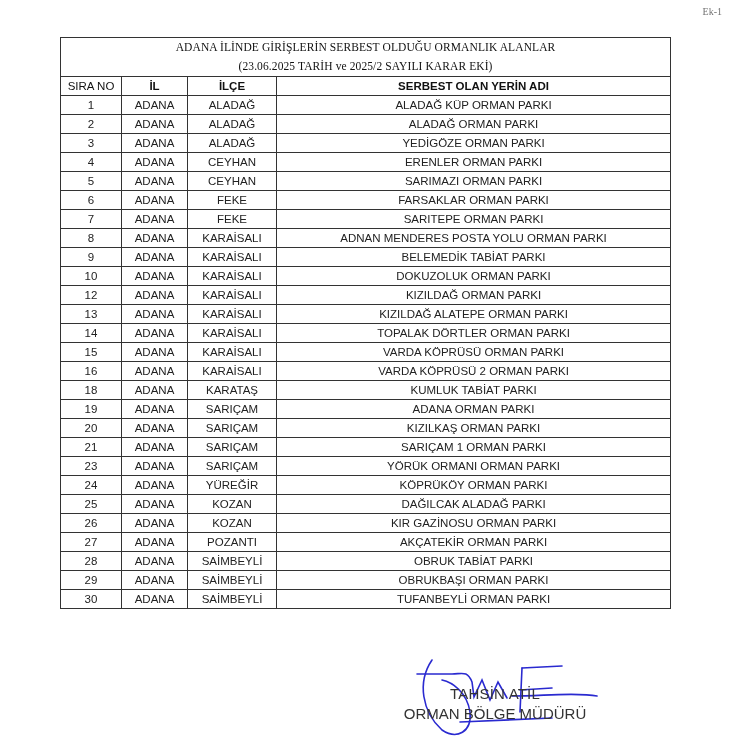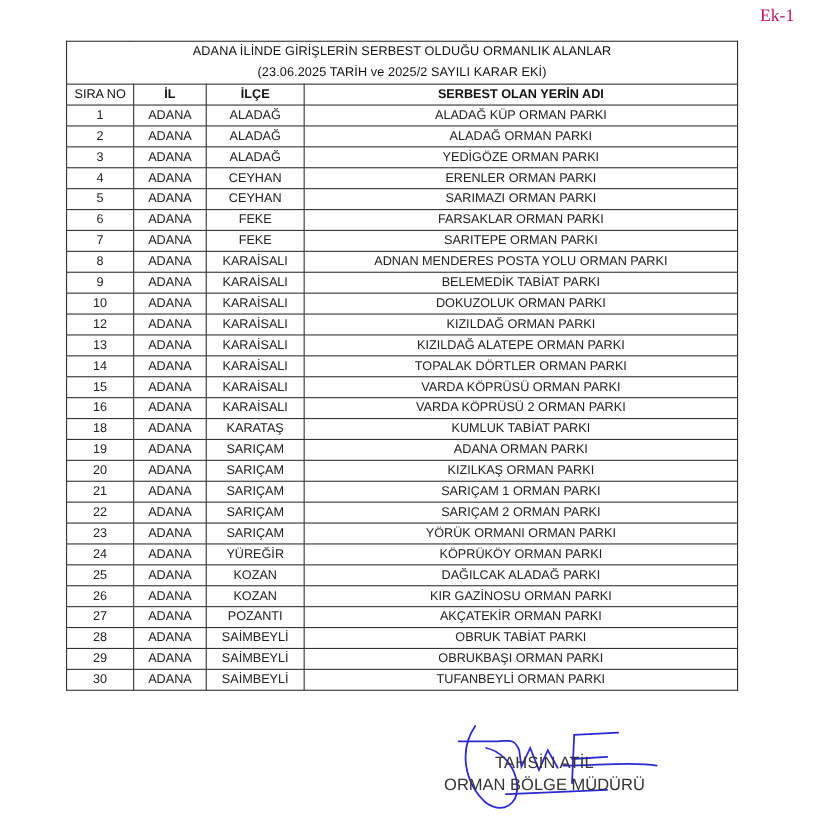--- a/index.html
+++ b/index.html
@@ -1,20 +1,20 @@
 <!DOCTYPE html>
 <html><head>
 <meta charset="utf-8">
 <style>
   html, body { margin:0; padding:0; background:#ffffff; }
   body { width:750px; height:750px; position:relative; overflow:hidden; font-family:"Liberation Sans", sans-serif; color:#1a1a1a; }
-  .ek { position:absolute; top:6px; right:28px; font-family:"Liberation Serif", serif; font-size:16px; color:#be185d; }
+  .ek { position:absolute; top:6px; right:28px; font-family:"Liberation Serif", serif; font-size:10px; color:#737373; }
   .doc-table { position:absolute; left:60px; top:37px; width:610px; border-collapse:collapse; table-layout:fixed; }
   .doc-table td, .doc-table th { border:1px solid #333; padding:0; text-align:center; vertical-align:middle; white-space:nowrap; overflow:hidden; }
-  .title-cell { height:42px; font-family:Liberation Sans, sans-serif; font-weight:bold; font-size:14.5px; line-height:19px; color:#111; border-bottom:1px solid #333;margin-left:36px; }
+  .title-cell { height:42px; font-family:Liberation Serif, serif; font-weight:bold; font-size:14.5px; line-height:19px; color:#111; border-bottom:1px solid #333;margin-left:36px; }
   .title-cell div { letter-spacing:0.1px; }
   .doc-table th { font-weight:normal; font-size:11.5px; height:18px; color:#111; }
   .doc-table th.bold { font-weight:bold; }
   .doc-table td.cell { font-size:11.5px; height:18px; line-height:17px; color:#222; }
   .sig { position:absolute; left:395px; top:684px; width:200px; text-align:center; font-size:15px; color:#333; line-height:20px; }
   .sig-line1 { letter-spacing:0.2px; }
   .signature-svg { position:absolute; left:412px; top:652px; width:200px; height:90px; }
 </style>
 </head>
 <body>
@@ -151,26 +151,20 @@
         <td class="cell">SARIÇAM</td>
         <td class="cell">KIZILKAŞ  ORMAN PARKI</td>
       </tr>
       <tr>
         <td class="cell">21</td>
         <td class="cell">ADANA</td>
         <td class="cell">SARIÇAM</td>
         <td class="cell">SARIÇAM 1  ORMAN PARKI</td>
       </tr>
       <tr>
-        <td class="cell">22</td>
-        <td class="cell">ADANA</td>
-        <td class="cell">SARIÇAM</td>
-        <td class="cell">SARIÇAM 2  ORMAN PARKI</td>
-      </tr>
-      <tr>
         <td class="cell">23</td>
         <td class="cell">ADANA</td>
         <td class="cell">SARIÇAM</td>
         <td class="cell">YÖRÜK ORMANI  ORMAN PARKI</td>
       </tr>
       <tr>
         <td class="cell">24</td>
         <td class="cell">ADANA</td>
         <td class="cell">YÜREĞİR</td>
         <td class="cell">KÖPRÜKÖY ORMAN PARKI</td>

